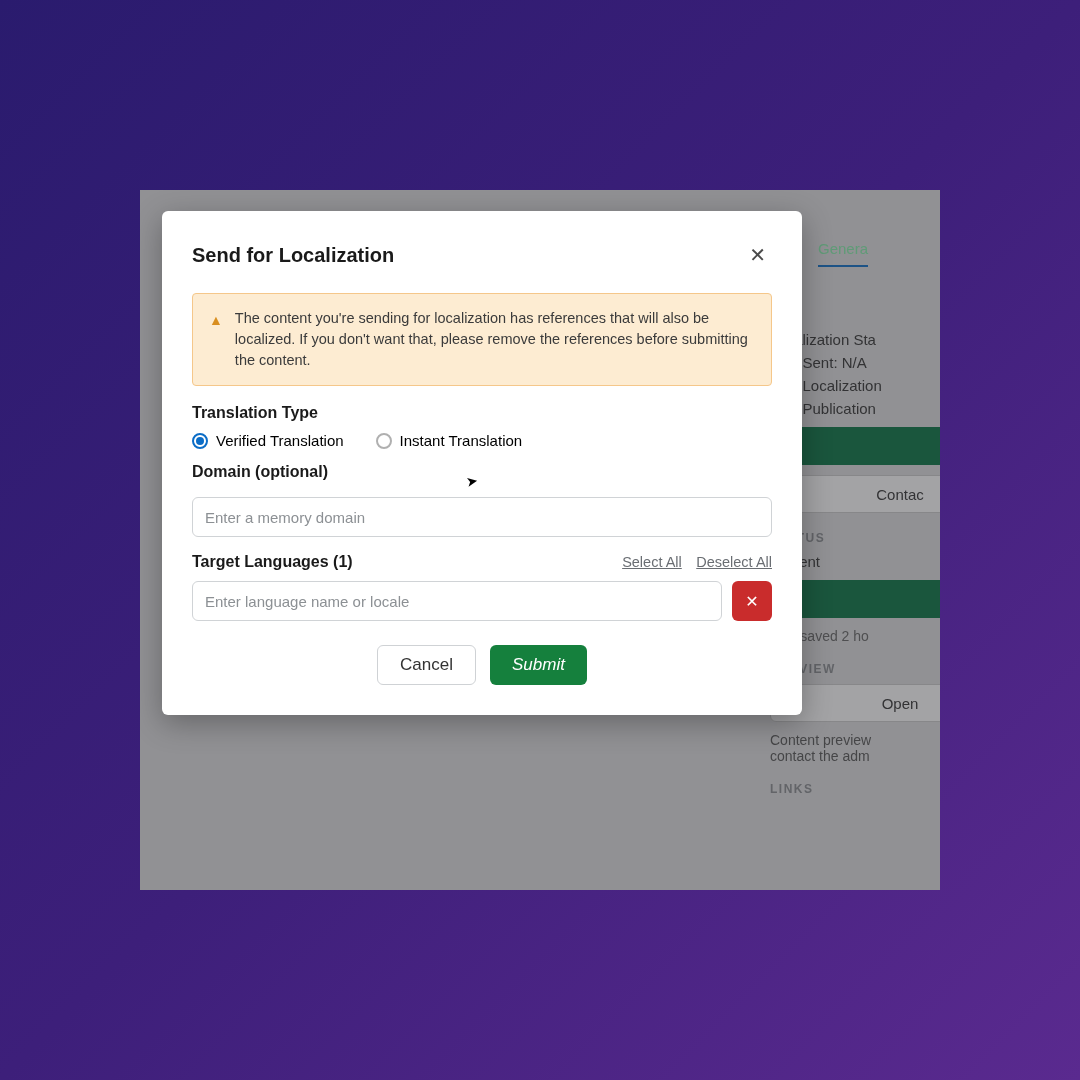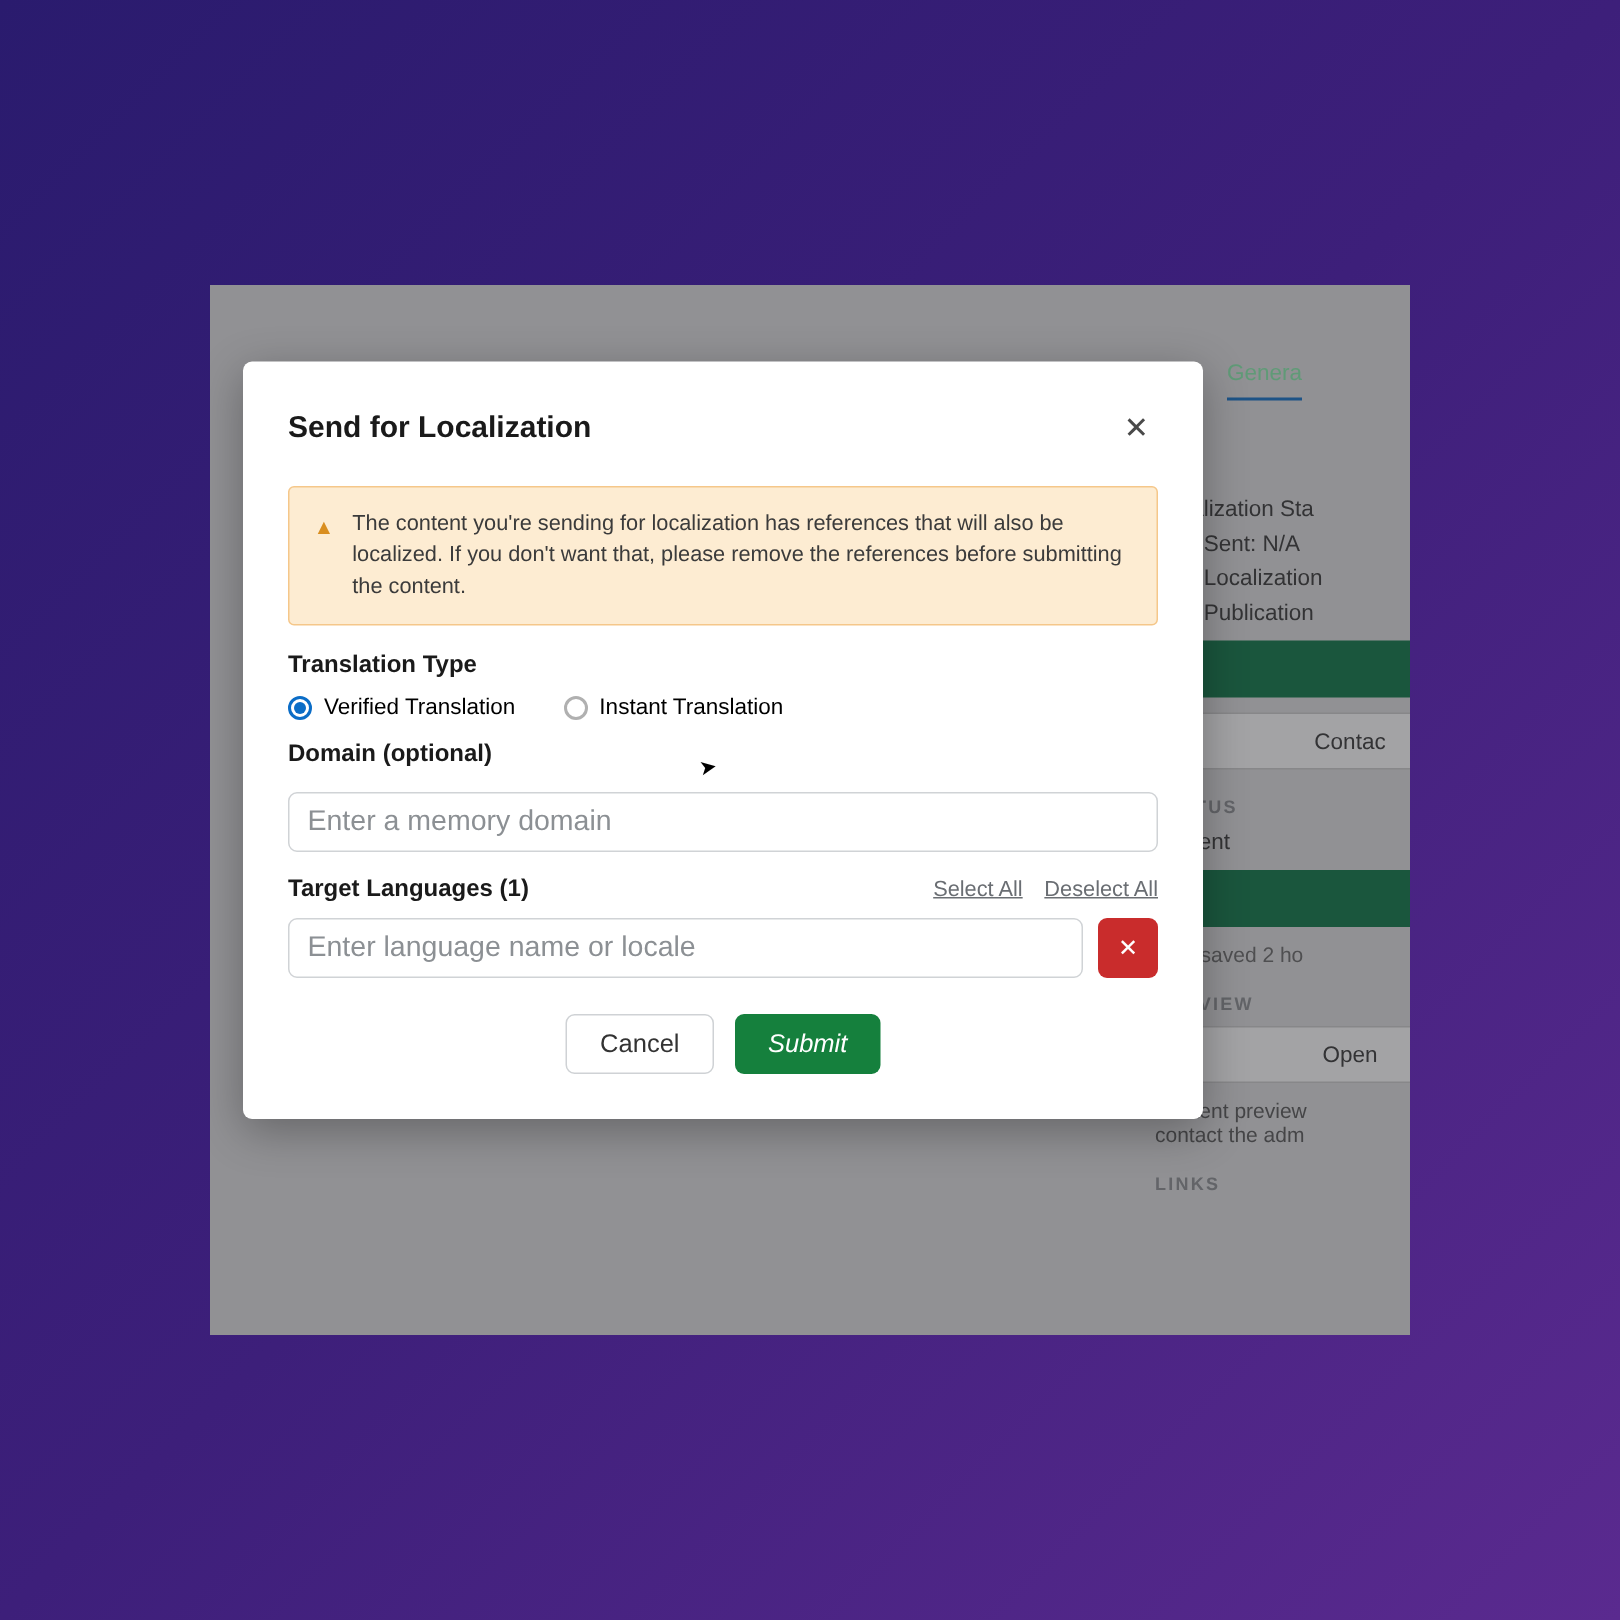--- a/index.html
+++ b/index.html
@@ -23,21 +23,21 @@
 .sidebar-right {
   position: absolute; right: -90px; top: 50px; width: 260px;
   color: #333; font-size: 15px;
 }
 .sidebar-right .tab { color: #86efac; font-weight: 500; border-bottom: 2px solid #0b6dc7; padding-bottom: 8px; display: inline-block; margin-bottom: 24px; margin-left: 48px;}
 .sidebar-right .sec-title { color: #8a8d91; font-size: 12px; letter-spacing: 1.5px; font-weight: 600; margin: 18px 0 8px; }
 .sidebar-right .row { margin: 6px 0; color: #333; }
 .sidebar-right .btn-green { background: #067443; color: #fff; height: 38px; border-radius: 6px; margin: 10px 0; }
 .sidebar-right .btn-outline { background: #fff; border: 1px solid #ccc; height: 38px; border-radius: 6px; margin-bottom: 10px; display:flex; align-items:center; justify-content:center;}
 .modal {
-  position: absolute; left: 22px; top: 51px; width: 640px;
+  position: absolute; left: 22px; top: 21px; width: 640px;
   background: #fff; border-radius: 6px;
   box-shadow: 0 8px 30px rgba(0,0,0,0.3);
   padding: 28px 30px 30px;
 }
 .modal-head { display: flex; justify-content: space-between; align-items: center; margin-bottom: 22px;}
 .modal-title { font-size: 20px; font-weight: 700; color: #1a1a1a; }
 .close-x { font-size: 20px; color: #4a4a4a; cursor: pointer; padding: 4px 6px;}
 .alert {
   background: #fdecd2; border: 1px solid #f5c78a; border-radius: 4px;
   padding: 14px 16px; display: flex; gap: 12px; margin-bottom: 18px;
@@ -49,21 +49,21 @@
 .radio-row { display: flex; gap: 32px; margin: 6px 0 14px; font-size: 15px;}
 .radio-item { display: flex; align-items: center; gap: 8px; cursor: pointer;}
 .radio {
   width: 16px; height: 16px; border-radius: 50%; border: 2px solid #b0b0b0;
   display: inline-flex; align-items: center; justify-content: center;
 }
 .radio.checked { border-color: #0b6dc7; }
 .radio.checked::after { content:""; width: 8px; height: 8px; background:#0b6dc7; border-radius:50%;}
 .input {
   width: 100%; height: 40px; border: 1px solid #d0d3d6; border-radius: 6px;
-  padding: 0 12px; font-size: 19px; color: #333;
+  padding: 0 12px; font-size: 15px; color: #333;
   margin-top: 6px;
 }
 .input::placeholder { color: #8c9094; }
 .lang-head { display: flex; justify-content: space-between; align-items: baseline; margin-top: 16px;}
 .link { color: #6a6e73; text-decoration: underline; font-size: 14.5px; cursor:pointer;}
 .link + .link { margin-left: 10px;}
 .lang-row { display: flex; gap: 10px; margin-top: 10px;}
 .lang-row .input { flex: 1; margin-top: 0;}
 .clear-btn {
   width: 40px; height: 40px; background: #c92c2c; border-radius: 6px;

